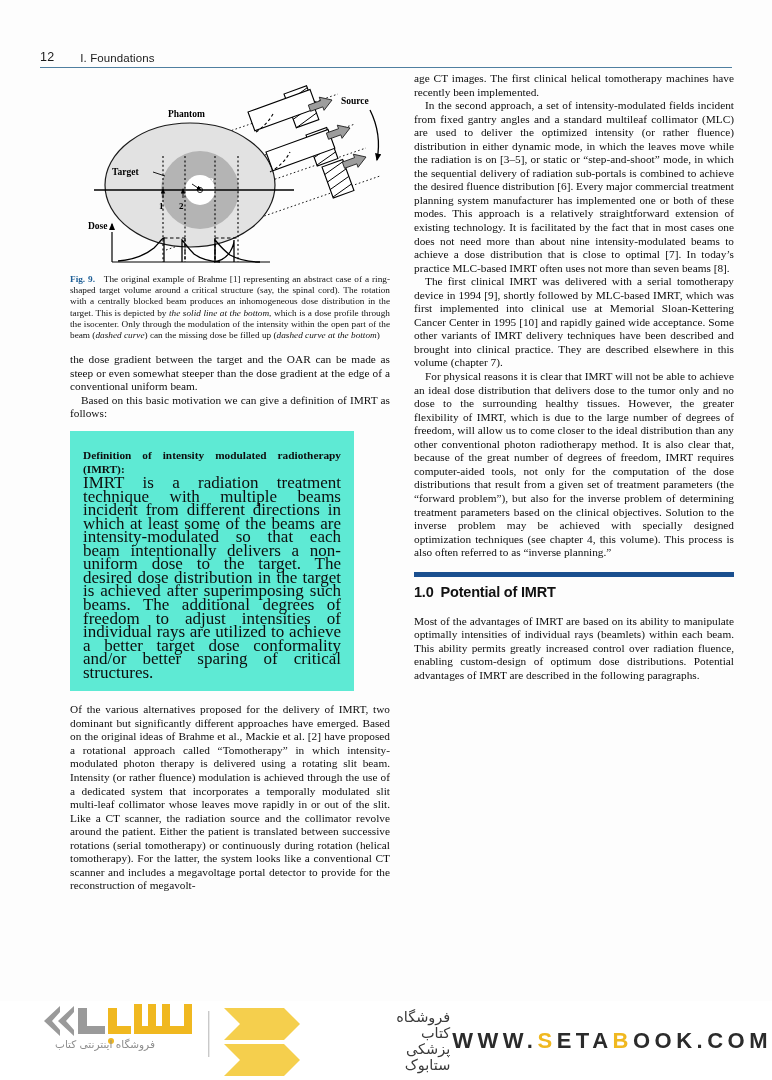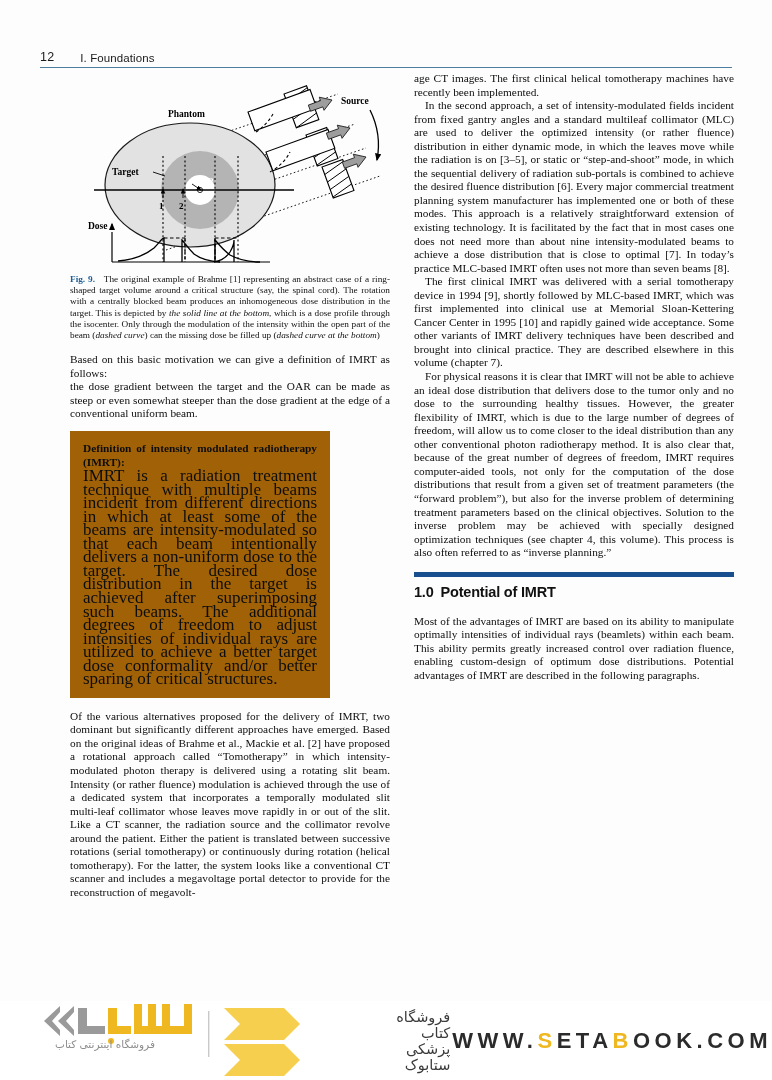--- a/index.html
+++ b/index.html
@@ -96,24 +96,24 @@
   }
   .figcap .figlabel {
     font-weight: bold;
     color: #1f5f96;
   }
   .figcap i { }
 
   
   .defbox {
     margin: 10px 0 12px 0;
-    background: #a16207;
-    padding: 11px 13px 12px 13px;
+    background: #5eead4;
+    padding: 18px 13px 12px 13px;
     box-sizing: border-box;
-    width: 260px;
+    width: 284px;
   }
   .defbox .deftitle {
     margin: 0 0 0 0;
     font-family: "Liberation Serif", serif;
     font-size: 11.3px;
     line-height: 13.55px;
     font-weight: bold;
     text-align: justify;
     color: #0d0d0d;
   }
@@ -330,22 +330,22 @@
             <path d="M145,166 L145,190"></path>
           </g>
         </svg>
       </div>
 
       <div class="figcap">
         <span class="figlabel">Fig. 9.</span>
         <span>&nbsp;&nbsp;The original example of Brahme [1] representing an abstract case of a ring-shaped target volume around a critical structure (say, the spinal cord). The rotation with a centrally blocked beam produces an inhomogeneous dose distribution in the target. This is depicted by <i>the solid line at the bottom</i>, which is a dose profile through the isocenter. Only through the modulation of the intensity within the open part of the beam (<i>dashed curve</i>) can the missing dose be filled up (<i>dashed curve at the bottom</i>)</span>
       </div>
 
+      <p class="body noindent">the dose gradient between the target and the OAR can be made as steep or even somewhat steeper than the dose gradient at the edge of a conventional uniform beam.</p>
       <p class="body">Based on this basic motivation we can give a definition of IMRT as follows:</p>
-      <p class="body noindent">the dose gradient between the target and the OAR can be made as steep or even somewhat steeper than the dose gradient at the edge of a conventional uniform beam.</p>
 
       <div class="defbox">
         <p class="deftitle">Definition of intensity modulated radiotherapy (IMRT):</p>
         <p class="defbody">IMRT is a radiation treatment technique with multiple beams incident from different directions in which at least some of the beams are intensity-modulated so that each beam intentionally delivers a non-uniform dose to the target. The desired dose distribution in the target is achieved after superimposing such beams. The additional degrees of freedom to adjust intensities of individual rays are utilized to achieve a better target dose conformality and/or better sparing of critical structures.</p>
       </div>
 
       <p class="body">Of the various alternatives proposed for the delivery of IMRT, two dominant but significantly different approaches have emerged. Based on the original ideas of Brahme et al., Mackie et al. [2] have proposed a rotational approach called “Tomotherapy” in which intensity-modulated photon therapy is delivered using a rotating slit beam. Intensity (or rather fluence) modulation is achieved through the use of a dedicated system that incorporates a temporally modulated slit multi-leaf collimator whose leaves move rapidly in or out of the slit. Like a CT scanner, the radiation source and the collimator revolve around the patient. Either the patient is translated between successive rotations (serial tomotherapy) or continuously during rotation (helical tomotherapy). For the latter, the system looks like a conventional CT scanner and includes a megavoltage portal detector to provide for the reconstruction of megavolt-</p>
     </div>
 
     <div class="col col-right">

